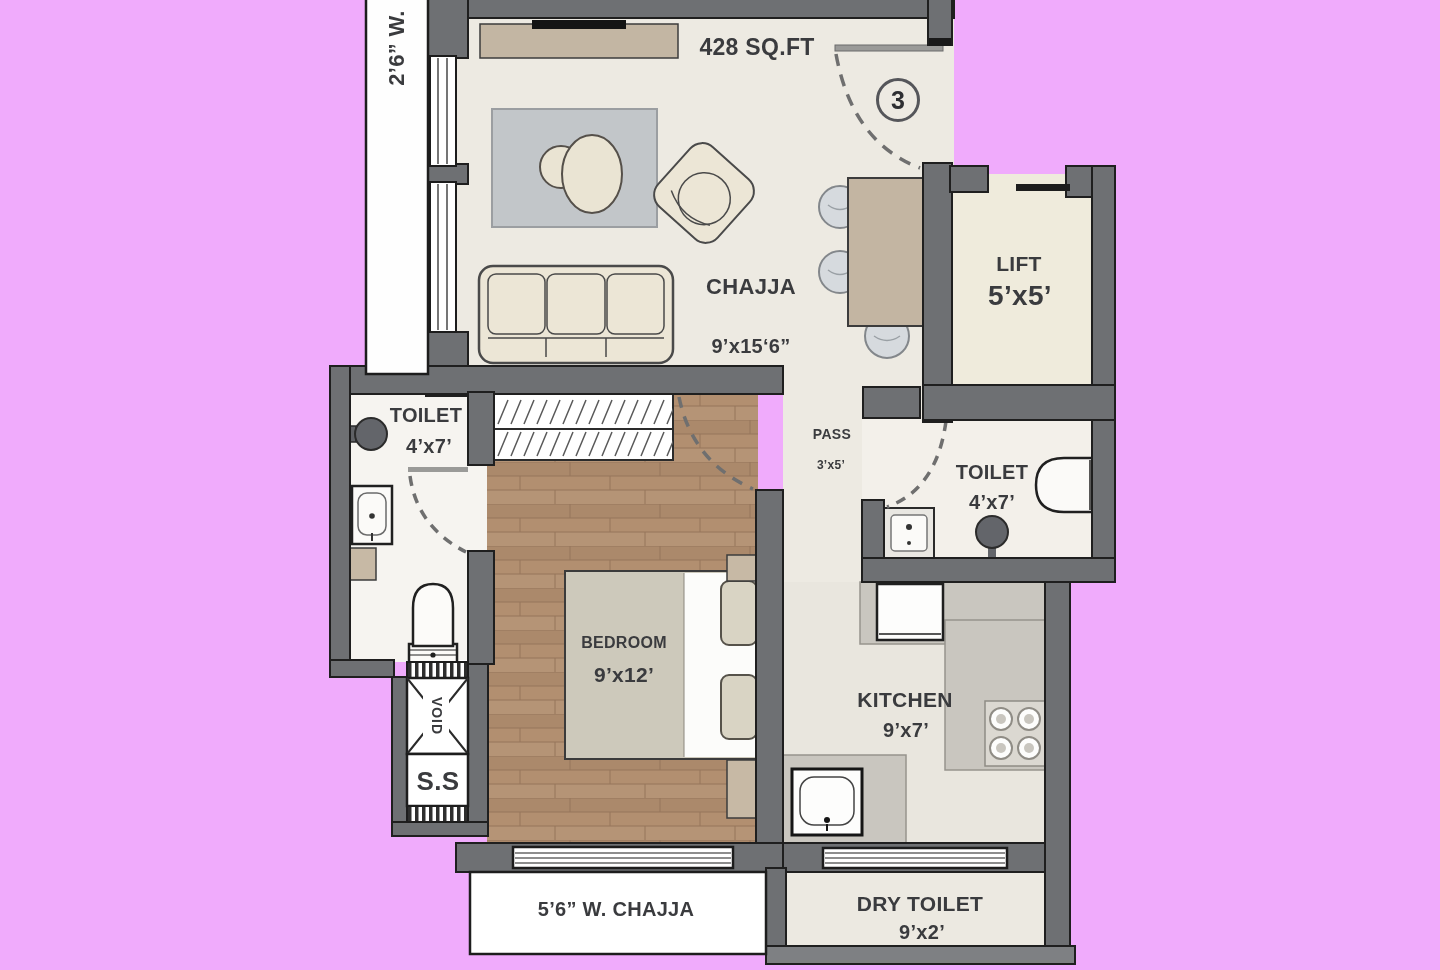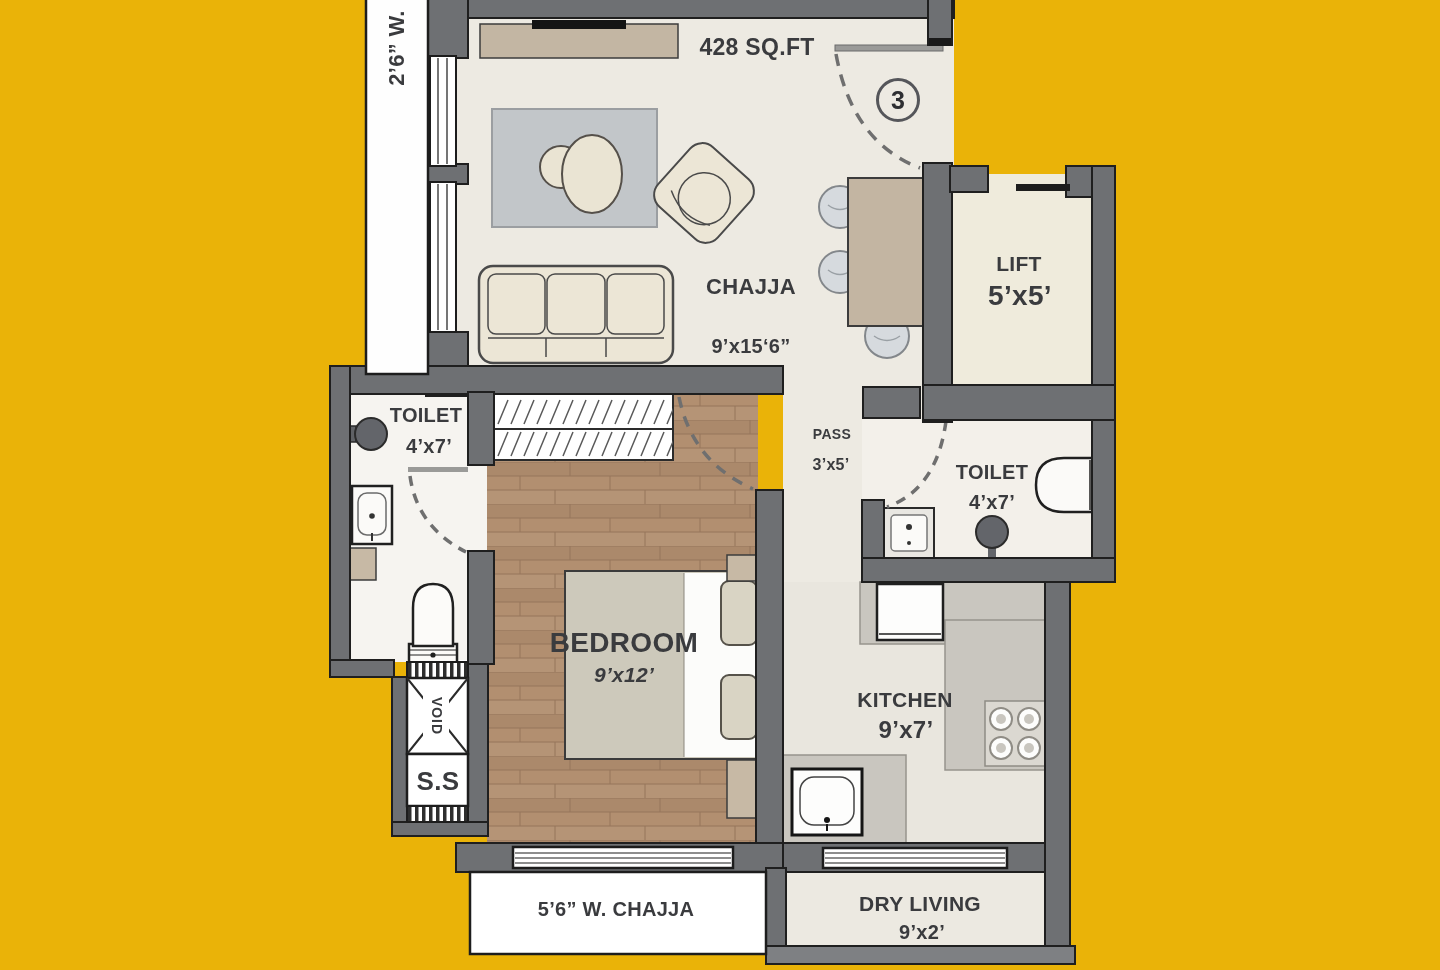--- a/index.html
+++ b/index.html
@@ -1,17 +1,17 @@
 <!DOCTYPE html>
 <html><head>
 <meta charset="utf-8">
 <style>
   html,body { margin:0; padding:0; background:#ffffff; }
   .stage {
-    position:relative; width:1440px; height:970px; background:#eab308;
+    position:relative; width:1440px; height:970px; background:#f0abfc;
     overflow:hidden; font-family:"Liberation Sans", sans-serif;
   }
   .plan-svg { position:absolute; left:0; top:0; width:1440px; height:970px; }
   .lbl {
     position:absolute; font-weight:bold; color:#3a3b3e;
     transform:translate(-50%,-50%); white-space:nowrap; letter-spacing:.3px;
     line-height:1;
   }
   .lbl.rot-ccw { transform:translate(-50%,-50%) rotate(-90deg); }
   .lbl.rot-cw  { transform:translate(-50%,-50%) rotate(90deg); }
@@ -252,32 +252,32 @@
     <div class="lbl" style="left:751px; top:287px; font-size:22px;">CHAJJA</div>
     <div class="lbl" style="left:751px; top:318px; font-size:20px;margin-top:28px;">9’x15‘6”</div>
 
     <div class="lbl" style="left:1019px; top:263px; font-size:21px;">LIFT</div>
     <div class="lbl" style="left:1020px; top:296px; font-size:28px;">5’x5’</div>
 
     <div class="lbl" style="left:426px; top:415px; font-size:20px;">TOILET</div>
     <div class="lbl" style="left:429px; top:446px; font-size:20px;">4’x7’</div>
 
     <div class="lbl" style="left:832px; top:434px; font-size:14px;">PASS</div>
-    <div class="lbl" style="left:831px; top:465px; font-size:16px;">3’x5’</div>
+    <div class="lbl" style="left:831px; top:465px; font-size:12px;">3’x5’</div>
 
     <div class="lbl" style="left:992px; top:472px; font-size:20px;">TOILET</div>
     <div class="lbl" style="left:992px; top:502px; font-size:20px;">4’x7’</div>
 
-    <div class="lbl" style="left:624px; top:643px; font-size:28px;">BEDROOM</div>
-    <div class="lbl" style="left:624px; top:674px; font-size:21px;font-style:italic;">9’x12’</div>
+    <div class="lbl" style="left:624px; top:643px; font-size:16px;">BEDROOM</div>
+    <div class="lbl" style="left:624px; top:674px; font-size:21px;">9’x12’</div>
 
     <div class="lbl" style="left:905px; top:699px; font-size:21px;">KITCHEN</div>
-    <div class="lbl" style="left:906px; top:730px; font-size:24px;text-align:right;">9’x7’</div>
-
-    <div class="lbl" style="left:920px; top:903px; font-size:21px;">DRY LIVING</div>
+    <div class="lbl" style="left:906px; top:730px; font-size:20px;text-align:right;">9’x7’</div>
+
+    <div class="lbl" style="left:920px; top:903px; font-size:21px;">DRY TOILET</div>
     <div class="lbl" style="left:922px; top:932px; font-size:20px;">9’x2’</div>
 
     <div class="lbl" style="left:616px; top:909px; font-size:20px;">5’6” W. CHAJJA</div>
     <div class="lbl rot-ccw" style="left:397px; top:48px; font-size:22px;">2’6” W.</div>
 
     <div class="lbl" style="left:438px; top:781px; font-size:26px;">S.S</div>
     <div class="lbl rot-cw" style="left:437px; top:716px; font-size:14px; letter-spacing:1px;">VOID</div>
   </div>
 
 </div>

